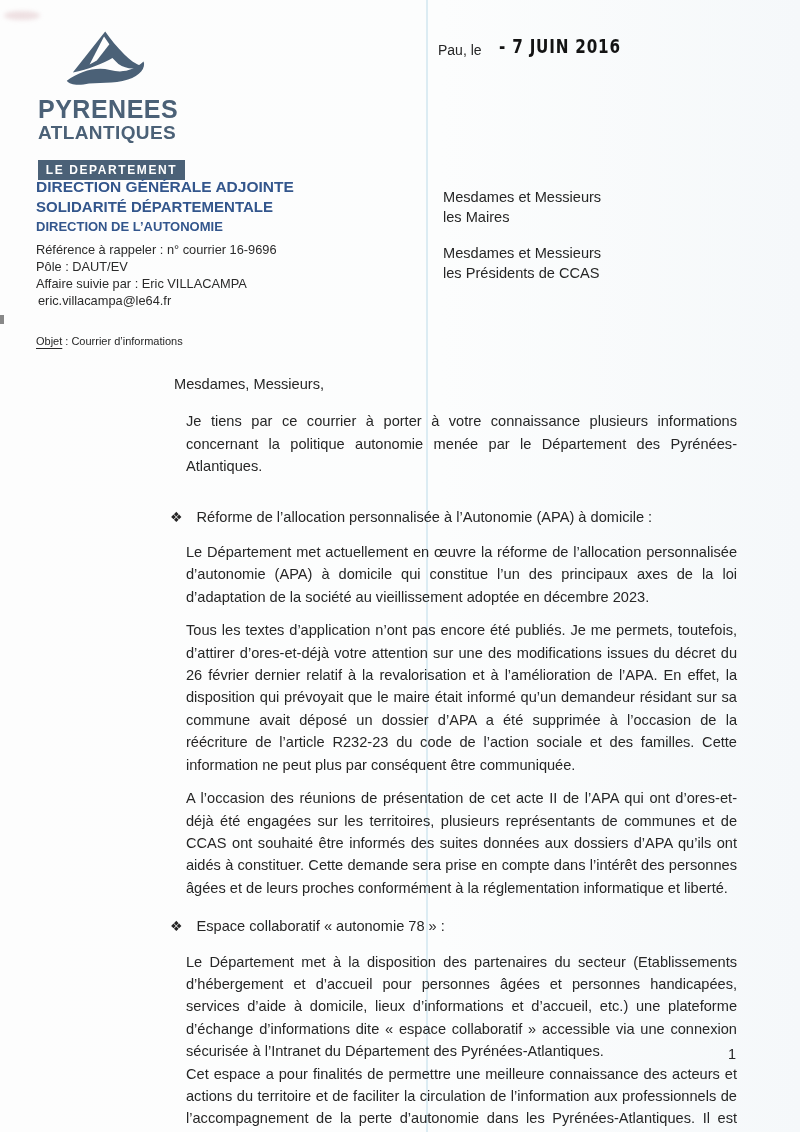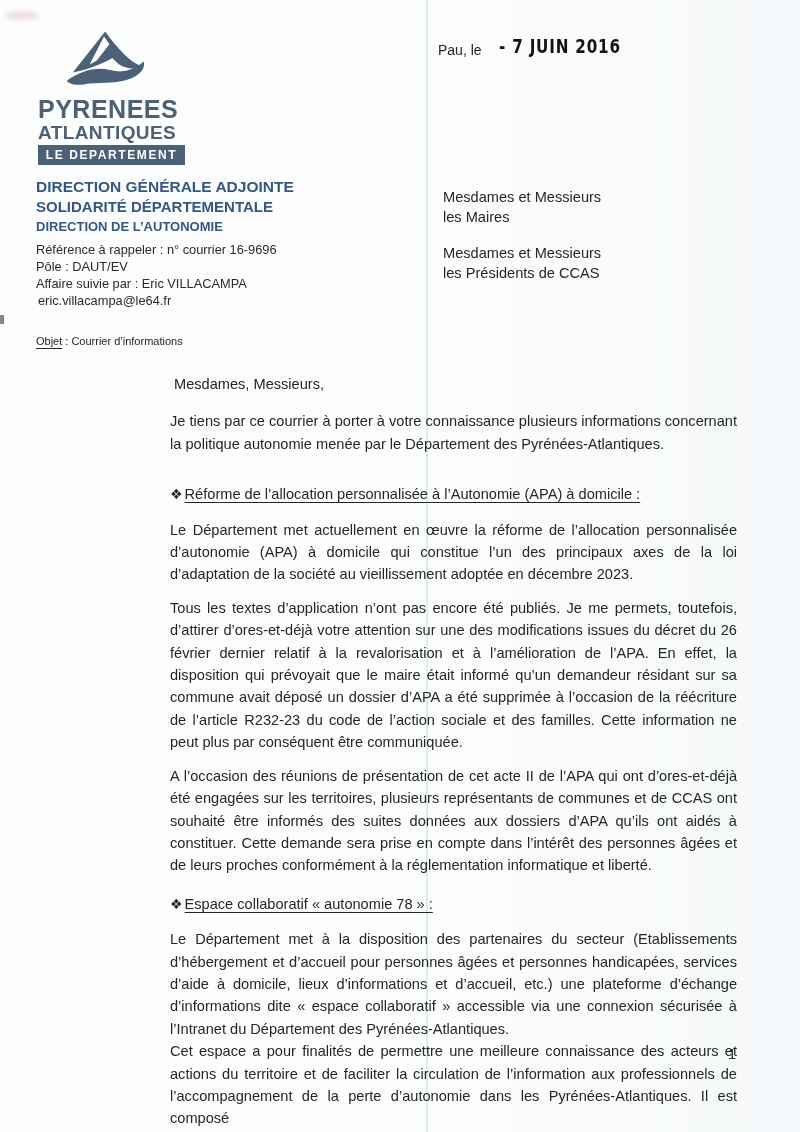--- a/index.html
+++ b/index.html
@@ -27,21 +27,21 @@
   .speck-left{position:absolute;left:0;top:315px;width:4px;height:9px;
     background:#3a3a3a;opacity:.6;}
 
   
   .logo{position:absolute;left:38px;top:28px;width:150px;}
   .logo-icon{display:block;margin:0 0 2px 6px;}
   .logo-word1{font-weight:bold;font-size:25px;line-height:26px;letter-spacing:.5px;
     color:var(--logo-slate,#4b6177);}
   .logo-word2{font-weight:bold;font-size:19px;line-height:21px;letter-spacing:.4px;
     color:var(--logo-slate,#4b6177);}
-  .logo-banner{margin-top:2px;width:147px;background:var(--logo-slate,#4b6177);
+  .logo-banner{margin-top:17px;width:147px;background:var(--logo-slate,#4b6177);
     color:#fff;font-weight:bold;font-size:12px;letter-spacing:1.6px;
     text-align:center;padding:3px 2px;}
 
   
   .direction{position:absolute;left:36px;top:176px;color:var(--header-blue,#33568c);
     font-weight:bold;}
   .direction-line1{font-size:15.5px;line-height:21px;}
   .direction-line2{font-size:15px;line-height:20px;}
   .direction-line3{font-size:13px;line-height:19px;}
 
@@ -64,24 +64,24 @@
 
   
   .subject{position:absolute;left:36px;top:335px;font-size:11px;}
   .subject-label{text-decoration:underline;text-underline-offset:3px;}
   .subject-rest{margin-left:3px;}
 
   
   .body{position:absolute;left:170px;top:373px;width:567px;font-size:14.6px;
     line-height:22.4px;text-align:justify;}
   .salutation{margin:0 0 15px 4px;text-align:left;}
-  .body p{margin:0 0 11px 0;}
+  .body p{margin:0 0 11px 16px;}
   .body p.gap-after{margin-bottom:28px;}
   .section-heading{margin:16px 0 13px 0;text-align:left;}
-  .heading-text{text-decoration:underline;text-underline-offset:3px;margin-left:2px;}
+  .heading-text{text-underline-offset:3px;margin-left:14px;}
   .bullet{font-size:14px;}
   .no-gap{margin-bottom:0 !important;}
 
   .page-number{position:absolute;top:1046px;right:64px;font-size:14.5px;}
 </style>
 </head>
 <body>
 
 <div class="page">
 

